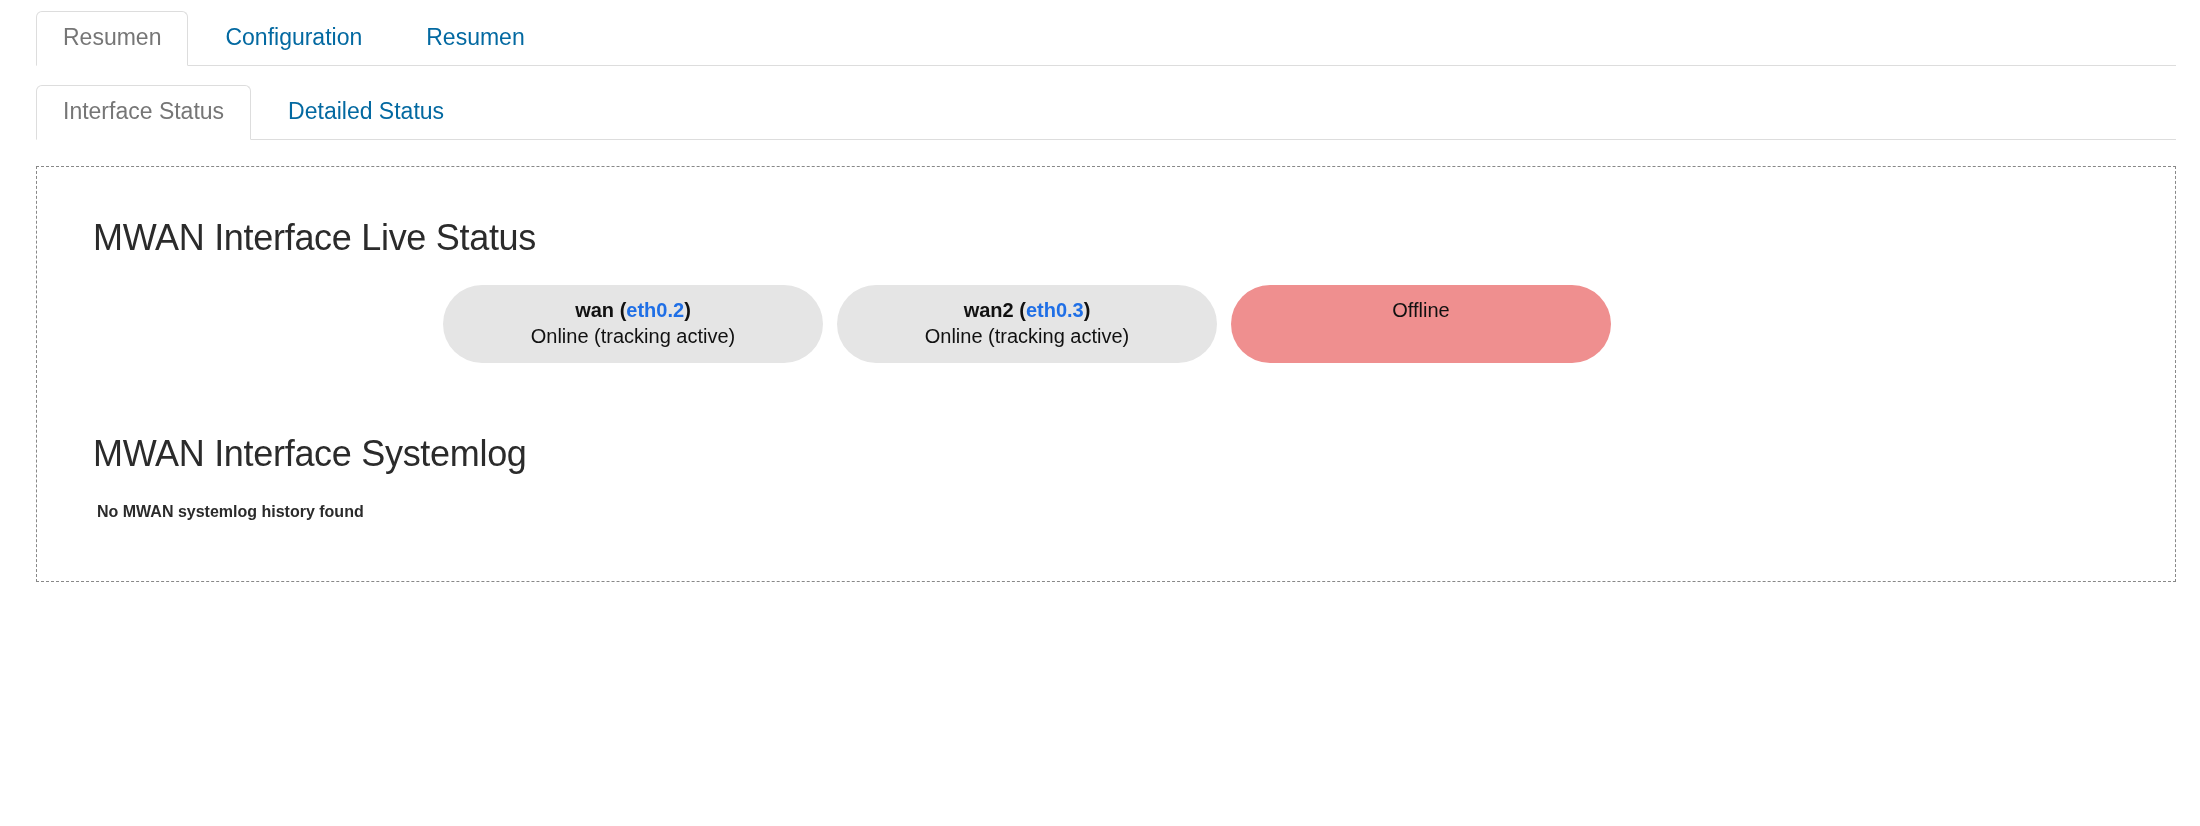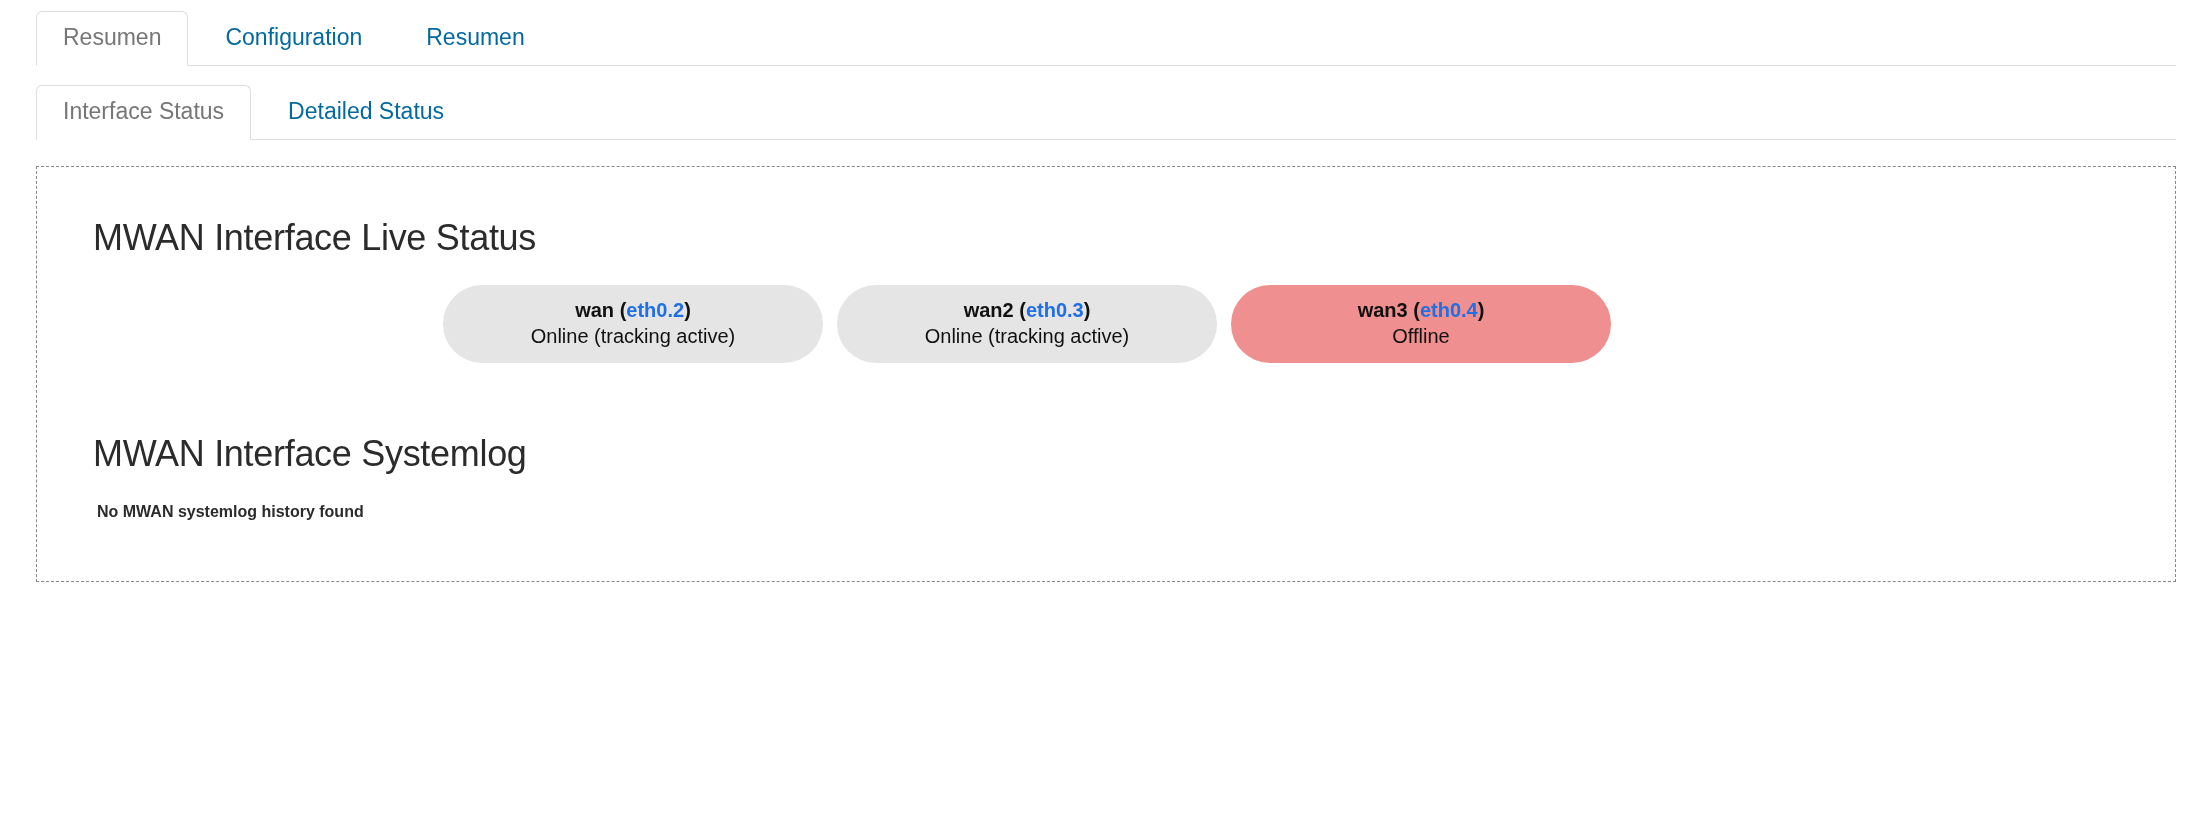--- a/index.html
+++ b/index.html
@@ -123,24 +123,20 @@
 
       <div class="pill online">
         <div class="name-line">
           <span>wan2</span>
           (<span class="iface">eth0.3</span>)
         </div>
         <div class="status-line">Online (tracking active)</div>
       </div>
 
       <div class="pill offline">
-        <div class="name-line">
-          <span>wan3</span>
-          (<span class="iface">eth0.4</span>)
-        </div>
         <div class="status-line">Offline</div>
       </div>
 
     </div>
 
     <h2 class="section-title">MWAN Interface Systemlog</h2>
 
     <div class="syslog-msg">No MWAN systemlog history found</div>
 
   </div>

